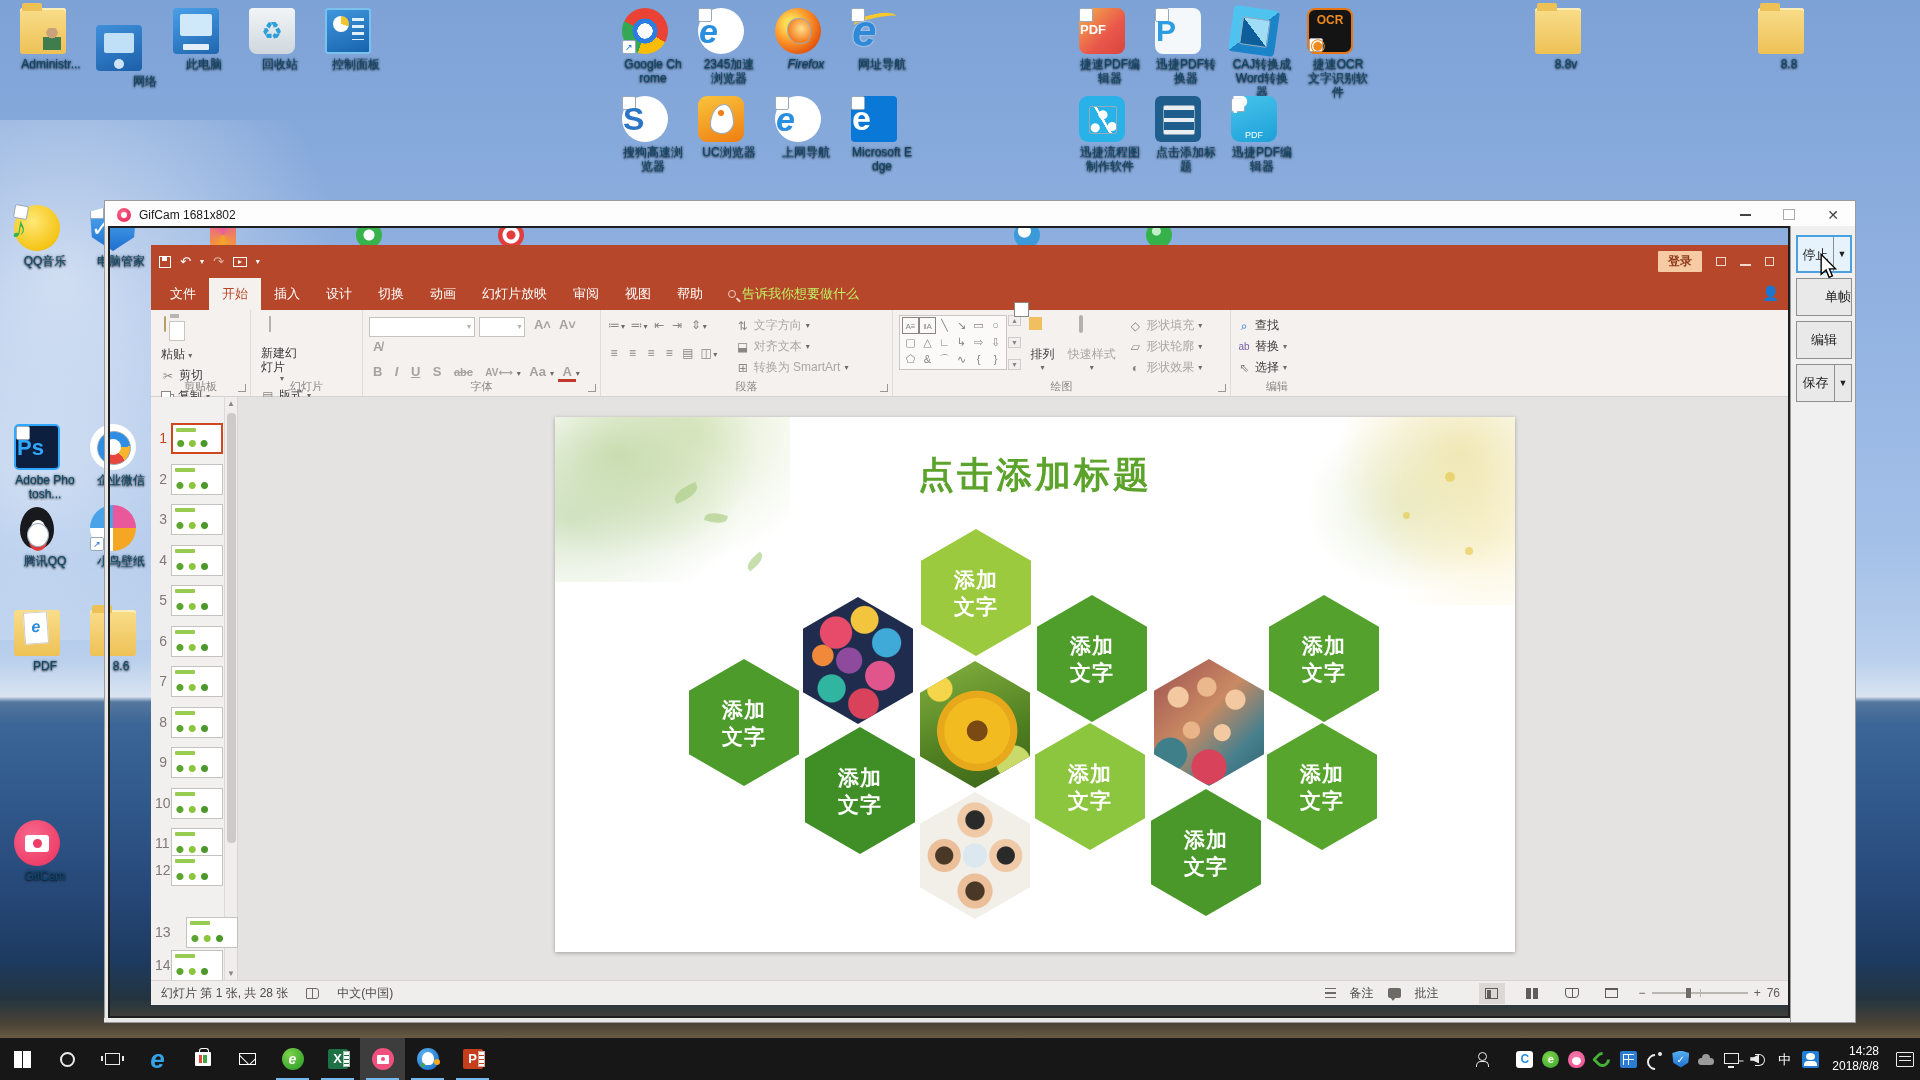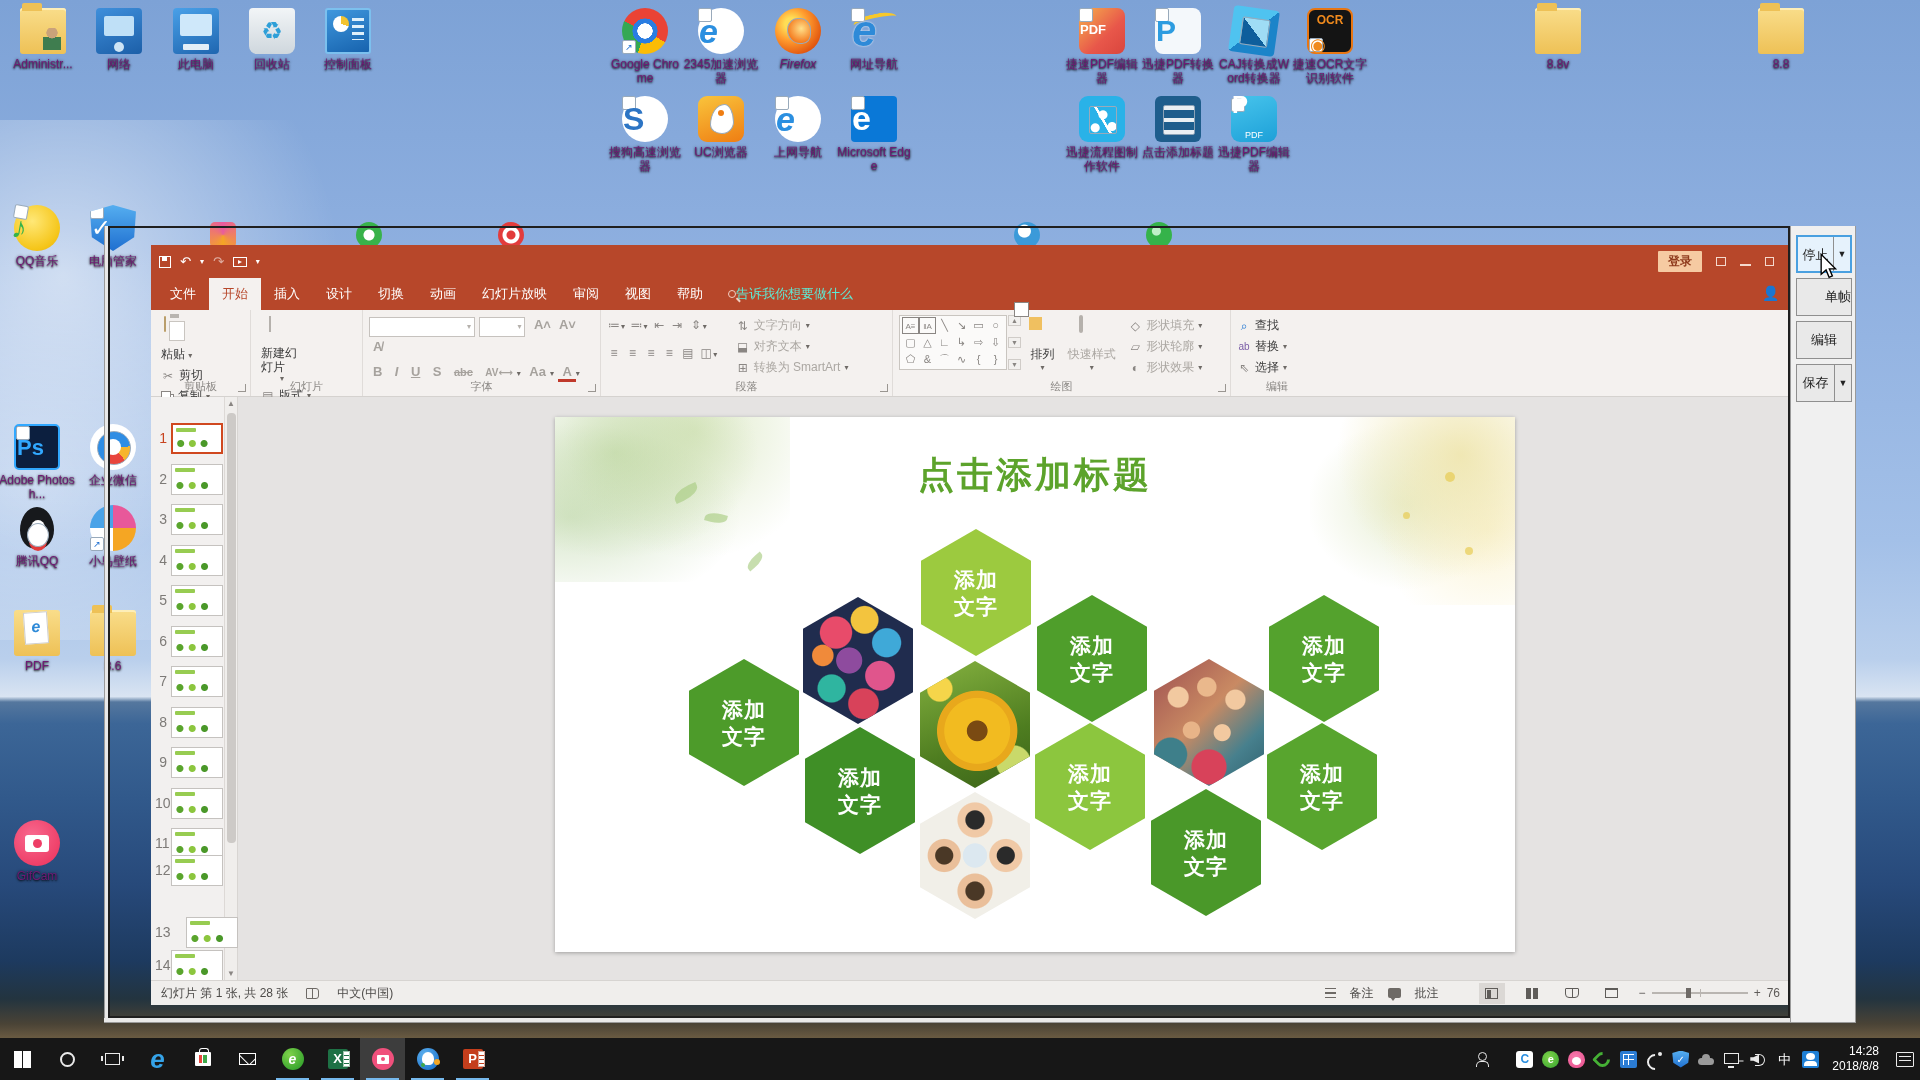--- a/index.html
+++ b/index.html
@@ -11,22 +11,22 @@
   #desktop { position:absolute; inset:0;
     background:linear-gradient(180deg,#7da2d6 0%,#8fb0e0 25%,#a3c0e8 50%,#b9cfec 61%,#d9e4f2 64.5%,
       #55779e 65%,#3c6697 67%,#31598b 74%,#27497a 82%,#1d3a5f 89%,
       #23343f 92.5%,#4a4336 94.8%,#7a6748 96.8%,#96805a 100%); }
   #desktop::before { content:""; position:absolute; left:0; top:120px; width:420px; height:520px;
     background:radial-gradient(ellipse at 15% 30%,rgba(255,255,255,.55),transparent 55%),
                radial-gradient(ellipse at 8% 70%,rgba(255,255,255,.4),transparent 50%);
   }
   .dicon { position:absolute; width:76px; text-align:center; cursor:default; }
   .dicon .ig { width:46px; height:46px; margin:0 auto; position:relative; }
-  .dicon .lbl { margin-top:3px; color:#701a75; font-size:12px; line-height:14px;
-    text-shadow:0 1px 2px rgba(0,0,0,.85),0 0 3px rgba(0,0,0,.5); word-break:break-all; }
+  .dicon .lbl { margin-top:3px; color:#0c4a6e; font-size:12px; line-height:14px;
+    text-shadow:0 1px 2px rgba(0,0,0,.85),0 0 3px rgba(0,0,0,.5); word-break:break-all;margin-left:16px; }
   .sc::after { content:"↗"; position:absolute; left:0; bottom:0; width:12px; height:12px;
     background:#fff; color:#1f6fd0; font-size:9px; line-height:12px; border-radius:2px; border:1px solid #9ab; }
   
   .i-folder { background:linear-gradient(180deg,#f9dd8a,#eec156); border-radius:3px; box-shadow:inset 0 2px 0 #fdeeb8; }
   .i-folder::before { content:""; position:absolute; top:-5px; left:2px; width:20px; height:8px; background:#eec156; border-radius:2px 2px 0 0; }
   .i-person::after { content:""; position:absolute; right:5px; bottom:4px; width:18px; height:22px;
     background:radial-gradient(circle at 50% 22%,#caa27a 0 28%,transparent 30%),linear-gradient(180deg,transparent 40%,#3f7d4f 41%); }
   .i-net { background:linear-gradient(160deg,#3f8fdb,#1c5fa8); border-radius:4px; }
   .i-net::after { content:""; position:absolute; left:8px; top:8px; right:8px; height:20px; background:#bfe0f7; border-radius:2px; }
   .i-net::before { content:""; position:absolute; left:18px; bottom:2px; width:10px; height:10px; background:#cde4f5; border-radius:50%; z-index:1; }
@@ -136,21 +136,21 @@
   #ppt-tb-right { margin-left:auto; display:flex; align-items:center; gap:14px; padding-right:14px; z-index:2; }
   #login-btn { background:#f6caa2; color:#8f works;`</style>
   <style>
   #login-btn { background:#f6caa2; color:#8f3a1c; font-size:12px; padding:2px 10px; border-radius:1px; font-weight:bold; }
   .ribopt { width:10px; height:9px; border:1px solid #f5d9cd; position:relative; }
   .wmin { width:11px; height:2px; background:#f5d9cd; margin-top:6px; }
   .wmax { width:9px; height:9px; border:1px solid #f5d9cd; }
   #tabs { position:absolute; left:0; top:33px; right:0; height:32px; background:#B7472A; display:flex; align-items:flex-end; padding-left:6px; }
   .tab { color:#fff; font-size:13px; padding:7px 13px; cursor:default; }
   .tab.active { background:#f4f1ef; color:#B7472A; }
-  .tellme { display:flex; align-items:center; gap:0; color:#5eead4; font-size:13px; padding:7px 12px; }
+  .tellme { display:flex; align-items:center; gap:6px; color:#bef264; font-size:13px; padding:7px 12px; }
   .mag { width:8px; height:8px; border:1.5px solid #f2cfc2; border-radius:50%; position:relative; display:inline-block; }
   .mag::after { content:""; position:absolute; left:7px; top:8px; width:5px; height:1.5px; background:#f2cfc2; transform:rotate(45deg); }
   #share-person { position:absolute; right:8px; top:40px; color:#b8b4b0; font-size:14px; z-index:3; }
 
   
   #ribbon { position:absolute; left:0; top:65px; right:0; height:87px; background:#f4f1ef; border-bottom:1px solid #d5d2cf; display:flex; }
   .rgroup { position:relative; border-right:1px solid #e0dcd9; padding:5px 5px 16px 6px; flex:none; }
   .gtitle { position:absolute; bottom:2px; left:0; right:0; text-align:center; font-size:11px; color:#8a8784; }
   .launcher { position:absolute; bottom:4px; right:4px; width:8px; height:8px; border-right:1.5px solid #9a9691; border-bottom:1.5px solid #9a9691; }
   .bigbtn { display:inline-flex; flex-direction:column; align-items:center; font-size:12px; color:#3b3b3b; vertical-align:top; padding:2px 4px; }
@@ -338,21 +338,21 @@
 <body>
 
 <div id="root">
 
   <div id="desktop"></div>
   <div id="dicons">
       <div class="dicon" style="left: 5px; top: 8px;">
         <div class="ig i-folder i-person"></div>
         <div class="lbl">Administr...</div>
       </div>
-      <div class="dicon" style="left: 81px; top: 8px;">
+      <div class="dicon" style="left: 81px; top: 25px; text-align: right;">
         <div class="ig i-net"></div>
         <div class="lbl">网络</div>
       </div>
       <div class="dicon" style="left: 158px; top: 8px;">
         <div class="ig i-pc"></div>
         <div class="lbl">此电脑</div>
       </div>
       <div class="dicon" style="left: 234px; top: 8px;">
         <div class="ig i-bin"></div>
         <div class="lbl">回收站</div>
@@ -849,20 +849,29 @@
           <span class="ztrack">
               <span class="zthumb"></span>
             </span>
           <span>+</span>
           <span>76</span>
         </span>
       </div>
     </div>
   </div>
 
+  <div id="gc-titlebar">
+    <span id="gc-appicon"></span>
+    <span id="gc-title">GifCam 1681x802</span>
+    <div id="gc-controls">
+      <span class="gc-cbtn gc-min"></span>
+      <span class="gc-cbtn gc-max"></span>
+      <span class="gc-cbtn">✕</span>
+    </div>
+  </div>
   <div id="gc-left"></div>
   <div id="gc-border"></div>
   <div id="gc-bottom"></div>
   <div id="gc-panel">
       <div class="gc-btn split hot" style="top: 9px;">
         <span class="gl">停止</span>
         <span class="gcaret">▼</span>
       </div>
       <div class="gc-btn" style="top: 52px; padding-left: 28px;">
         <span class="gl">单帧</span>

